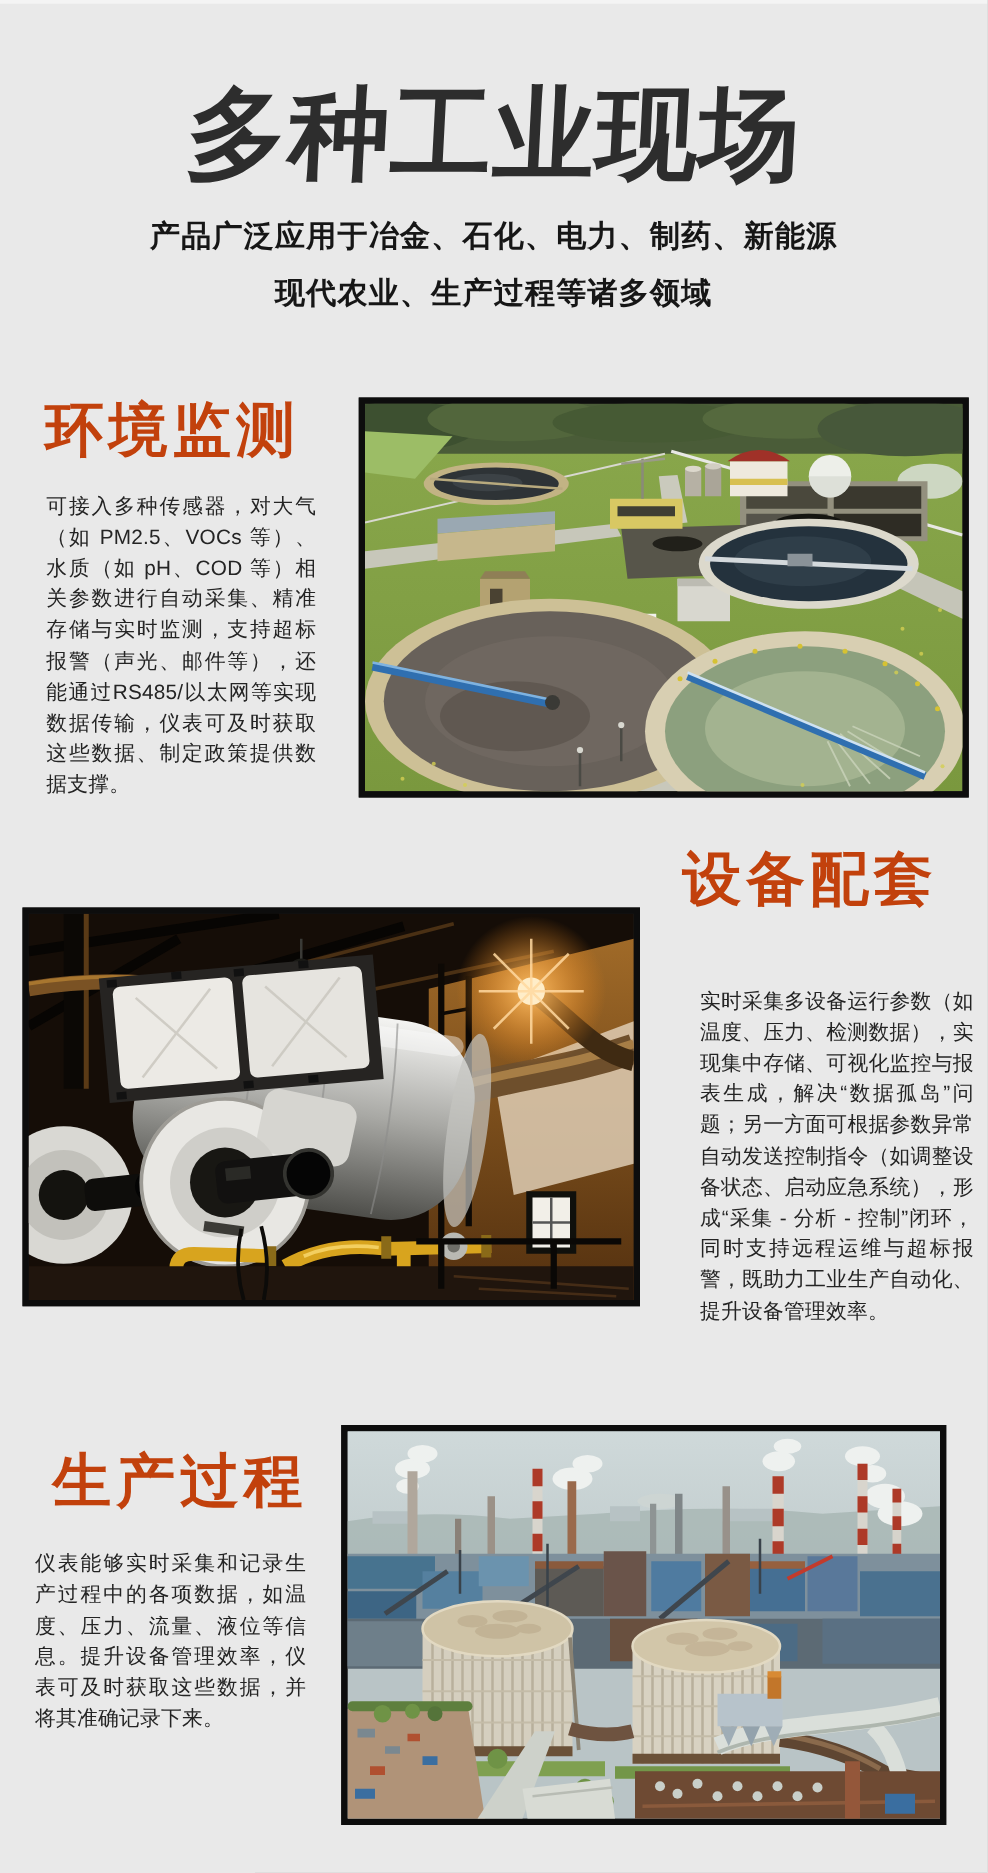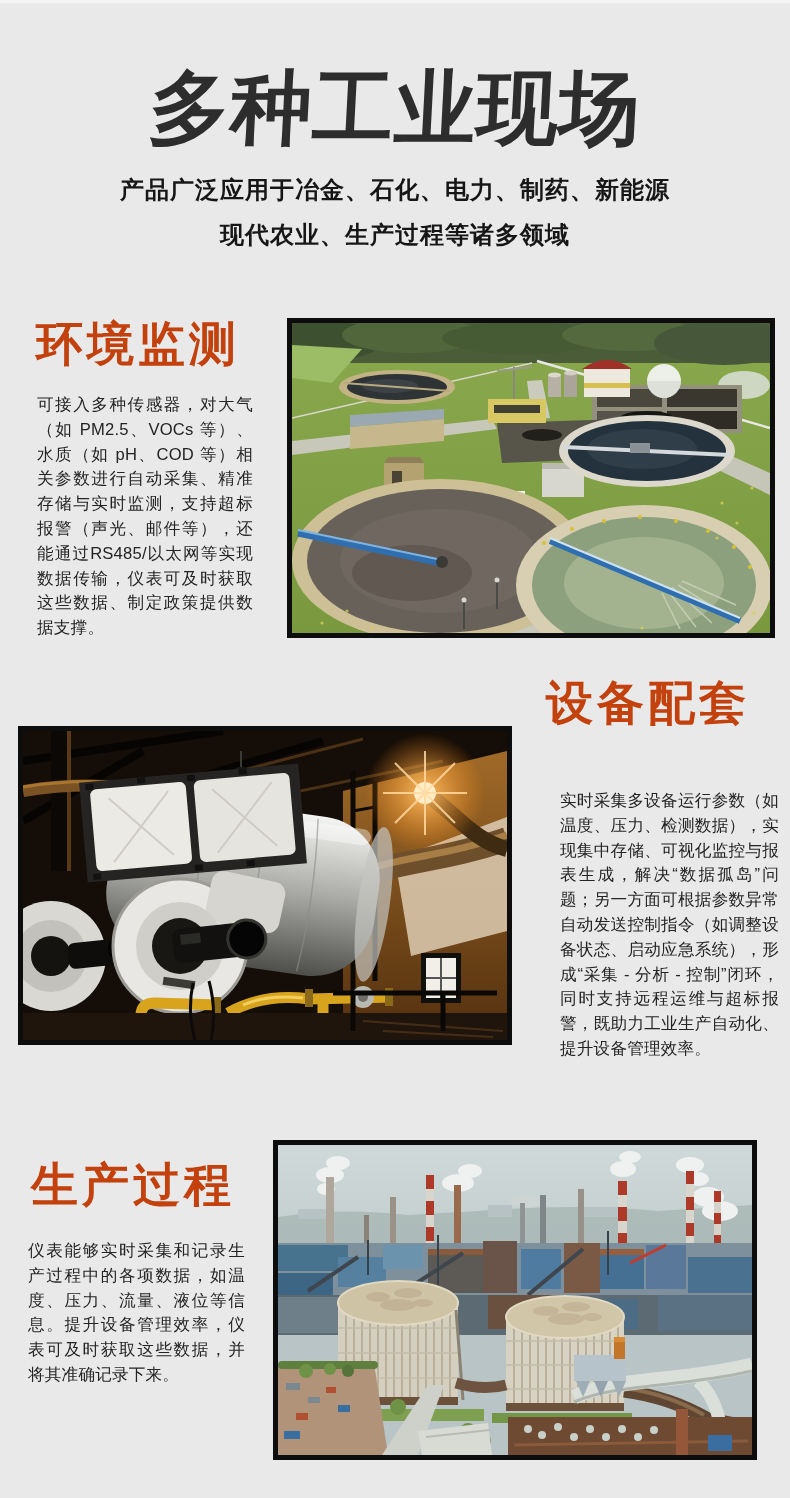--- a/index.html
+++ b/index.html
@@ -19,21 +19,21 @@
     font-size:24px;line-height:1.2;font-weight:700;color:#161616;letter-spacing:1px;
   }
   .h-sub1{top:176px;}
   .h-sub2{top:221px;}
   .sec-title{
     position:absolute;margin:0;font-size:47px;line-height:1.1;
     font-weight:600;color:#c2410c;letter-spacing:4px;white-space:nowrap;
   }
   .t1{left:36px;top:318px;}
   .t2{left:546px;top:677px;}
-  .t3{left:31px;top:1159px;}
+  .t3{left:42px;top:1159px;}
   .sec-body{
     position:absolute;margin:0;font-size:16.6px;line-height:24.8px;
     color:#242424;text-align:justify;letter-spacing:0.2px;
   }
   .b1{left:37px;top:393px;width:216px;}
   .b2{left:560px;top:789px;width:219px;}
   .b3{left:28px;top:1239px;width:217px;}
   .photo{
     position:absolute;box-sizing:border-box;border:5px solid #0d0d0d;
     background:#222;padding:0;margin:0;

